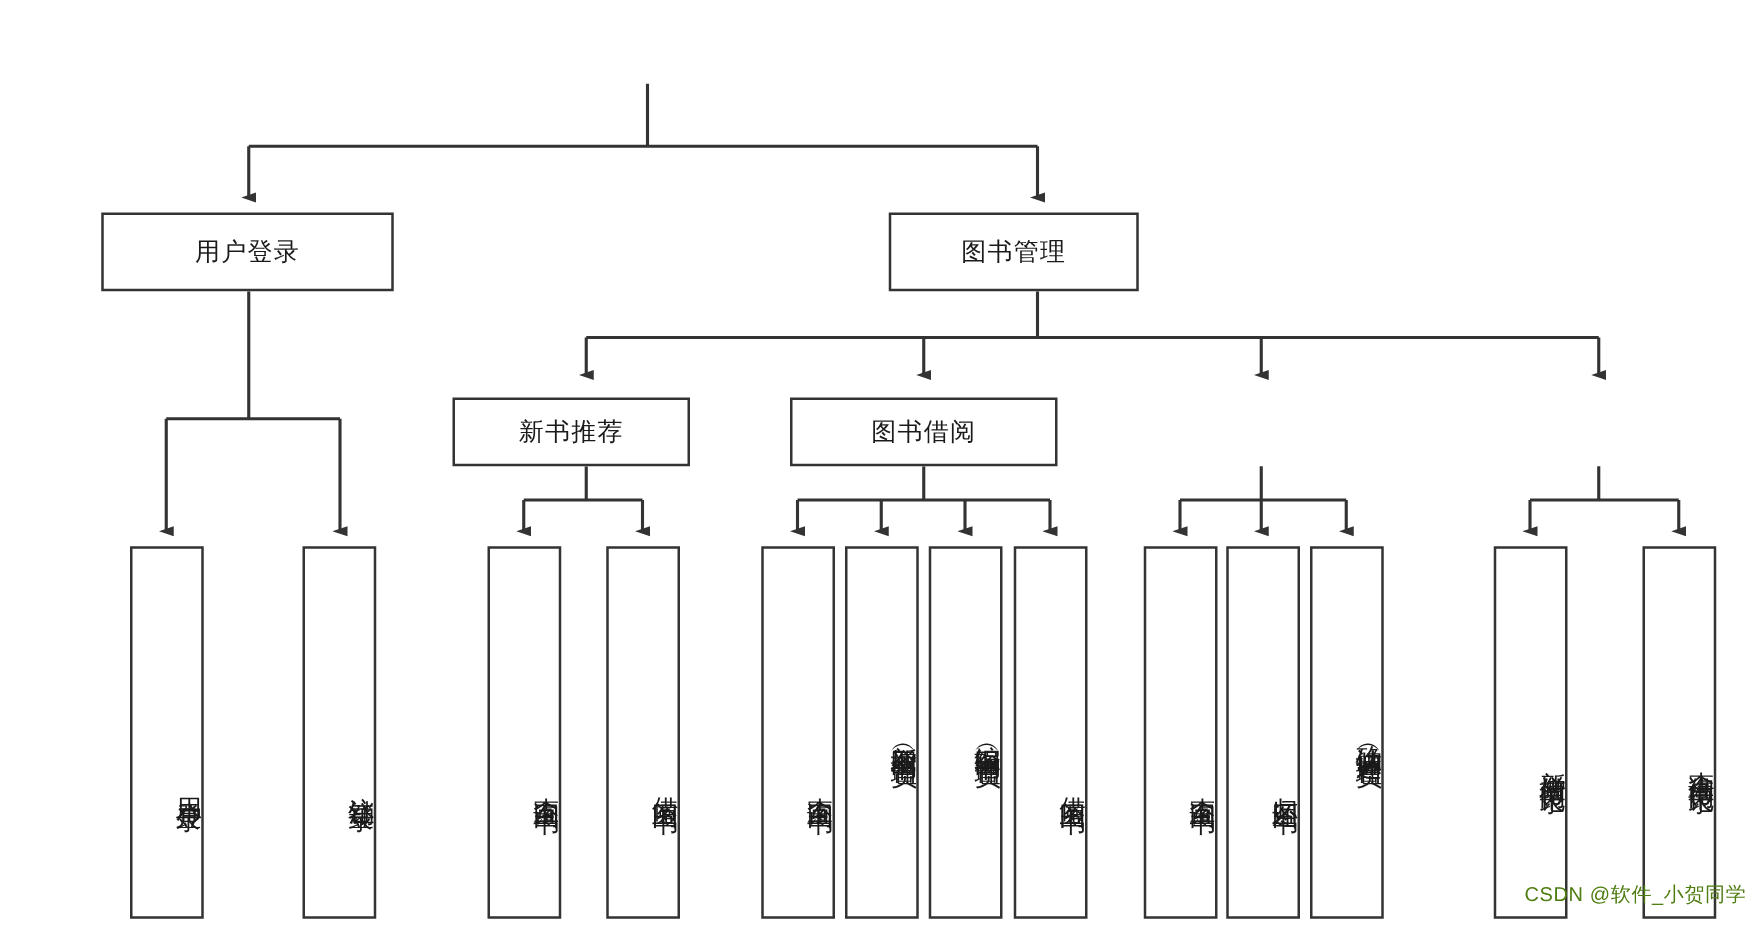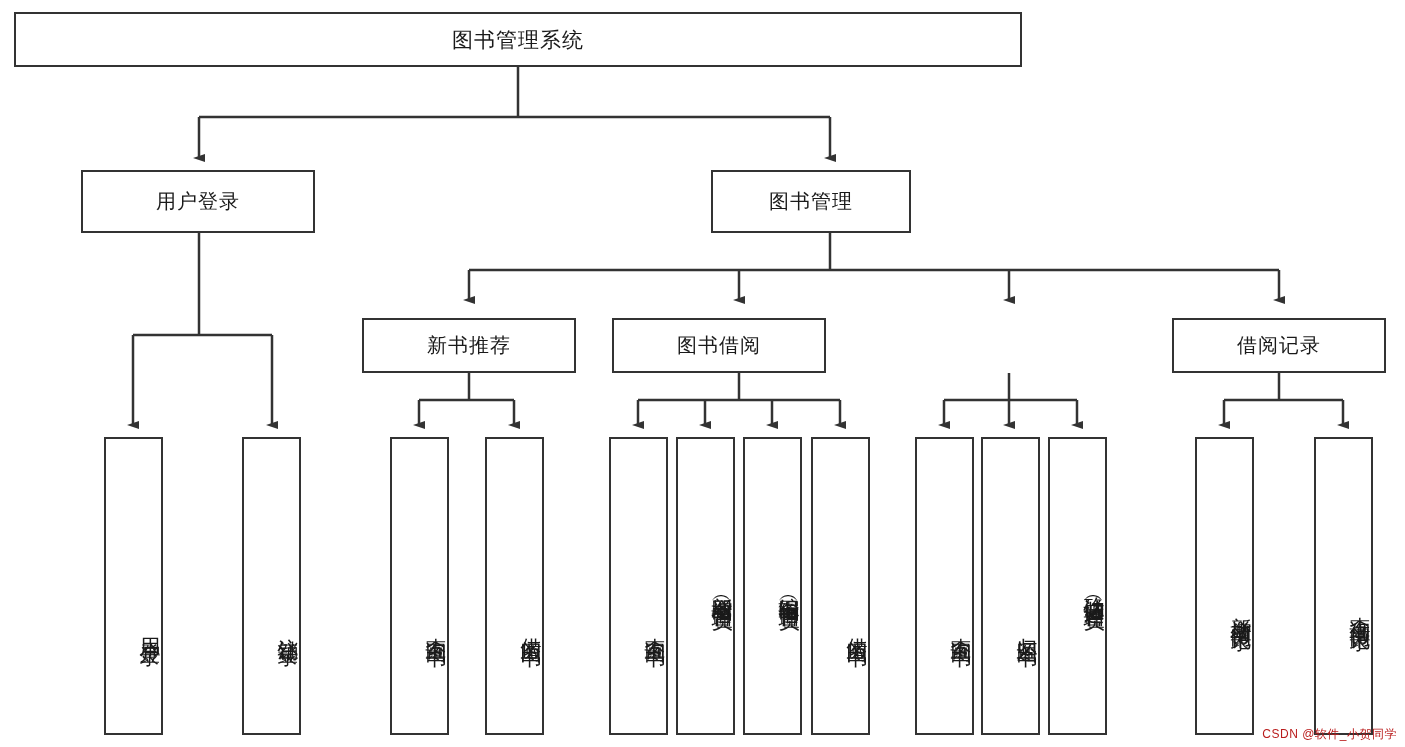--- a/index.html
+++ b/index.html
@@ -54,23 +54,23 @@
     line-height: 1.05;
   }
   .node.leaf.tall-text {
     align-items: flex-start;
     padding-top: 6px;
     letter-spacing: 2px;
   }
   .watermark {
     position: absolute;
     right: 8px;
-    bottom: 4px;
-    font-size: 12px;
-    color: #b91c1c;
+    bottom: 20px;
+    font-size: 16px;
+    color: #4d7c0f;
     letter-spacing: 0.5px;
     white-space: nowrap;
   }
 </style>
 </head>
 <body>
 
 <div id="canvas">
 
   <svg class="wires" viewBox="0 0 1405 747">
@@ -116,39 +116,33 @@
       <path d="M1009,400 L1009,425" marker-end="url(#arrow)"></path>
       <path d="M1077,400 L1077,425" marker-end="url(#arrow)"></path>
 
       <path d="M1279,373 L1279,400"></path>
       <path d="M1224,400 L1343,400"></path>
       <path d="M1224,400 L1224,425" marker-end="url(#arrow)"></path>
       <path d="M1343,400 L1343,425" marker-end="url(#arrow)"></path>
     </g>
   </svg>
 
-  <div class="node wide" style="left:14px; top:12px; width:1008px; height:55px;">
-    <span>图书管理系统</span>
-  </div>
 
   <div class="node mid" style="left:81px; top:170px; width:234px; height:63px;">
     <span>用户登录</span>
   </div>
   <div class="node mid" style="left:711px; top:170px; width:200px; height:63px;">
     <span>图书管理</span>
   </div>
 
-  <div class="node mid" style="left:362px; top:318px; width:214px; height:55px;">
+  <div class="node mid" style="left:362px; top:318px; width:190px; height:55px;">
     <span>新书推荐</span>
   </div>
-  <div class="node mid" style="left:612px; top:318px; width:214px; height:55px;">
+  <div class="node mid" style="left:632px; top:318px; width:214px; height:55px;">
     <span>图书借阅</span>
-  </div>
-  <div class="node mid" style="left:1172px; top:318px; width:214px; height:55px;">
-    <span>借阅记录</span>
   </div>
 
   <div class="node leaf" style="left:104px; top:437px; width:59px; height:298px; padding-top:82px;">
     <span>用户登录</span>
   </div>
   <div class="node leaf" style="left:242px; top:437px; width:59px; height:298px; padding-top:82px;">
     <span>注销登录</span>
   </div>
 
   <div class="node leaf" style="left:390px; top:437px; width:59px; height:298px; padding-top:82px;">

